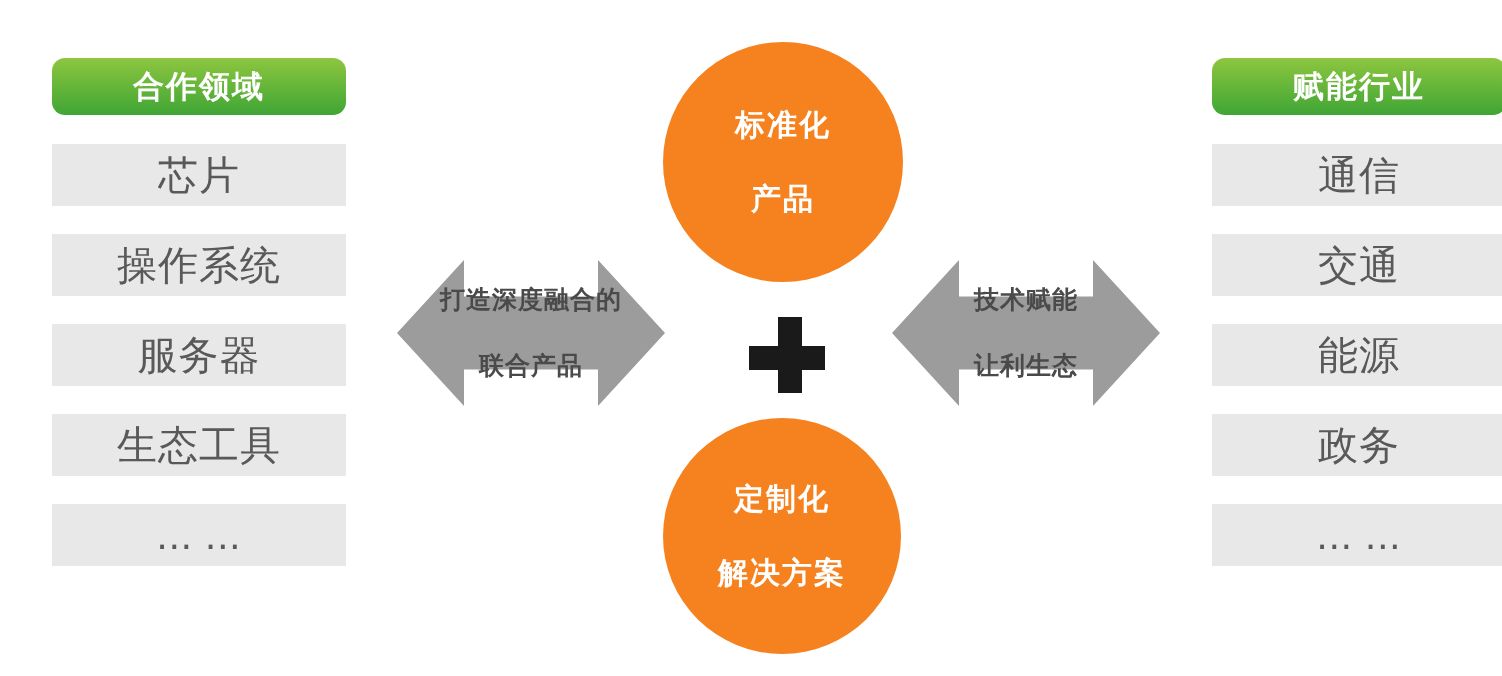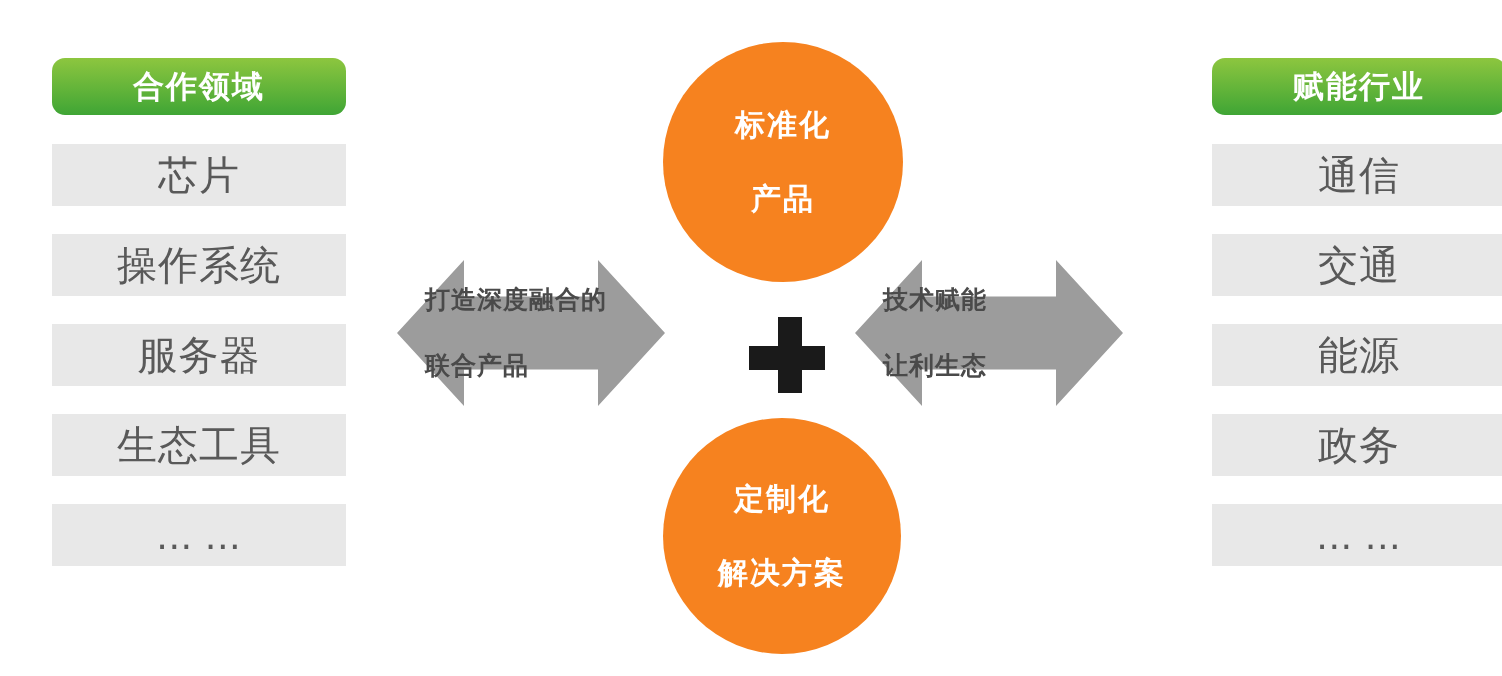--- a/index.html
+++ b/index.html
@@ -51,28 +51,28 @@
   .circle.bottom{top:390px;width:238px;height:236px;}
 
   
   .plus{position:absolute;left:717px;top:285px;width:76px;height:76px;}
   .plus .bar-h{position:absolute;left:0;top:29px;width:76px;height:18px;background:var(--plus-black,#1a1a1a);}
   .plus .bar-v{position:absolute;left:29px;top:0;width:18px;height:76px;background:var(--plus-black,#1a1a1a);}
 
   
   .arrow{position:absolute;top:228px;width:276px;height:154px;}
   .arrow.left-arrow{left:365px;}
-  .arrow.right-arrow{left:823px;font-family:Liberation Serif, serif;}
+  .arrow.right-arrow{left:860px;font-family:Liberation Serif, serif;}
   .arrow-shape{
     position:absolute;inset:0;background:var(--arrow-gray,#9c9c9c);
     clip-path:polygon(0% 50%,25% 0%,25% 25%,75% 25%,75% 0%,100% 50%,75% 100%,75% 75%,25% 75%,25% 100%);
   }
   .arrow-label{
     position:absolute;inset:0;
-    display:flex;flex-direction:column;align-items:flex-start;justify-content:center;
+    display:flex;flex-direction:column;align-items:center;justify-content:center;
     color:var(--arrow-text,#4a4a4a);font-size:25px;font-weight:bold;
     text-align:center;line-height:1.35;letter-spacing:1px;
   }
 </style>
 </head>
 <body>
 
 <div class="canvas">
 
   <div class="col left">

